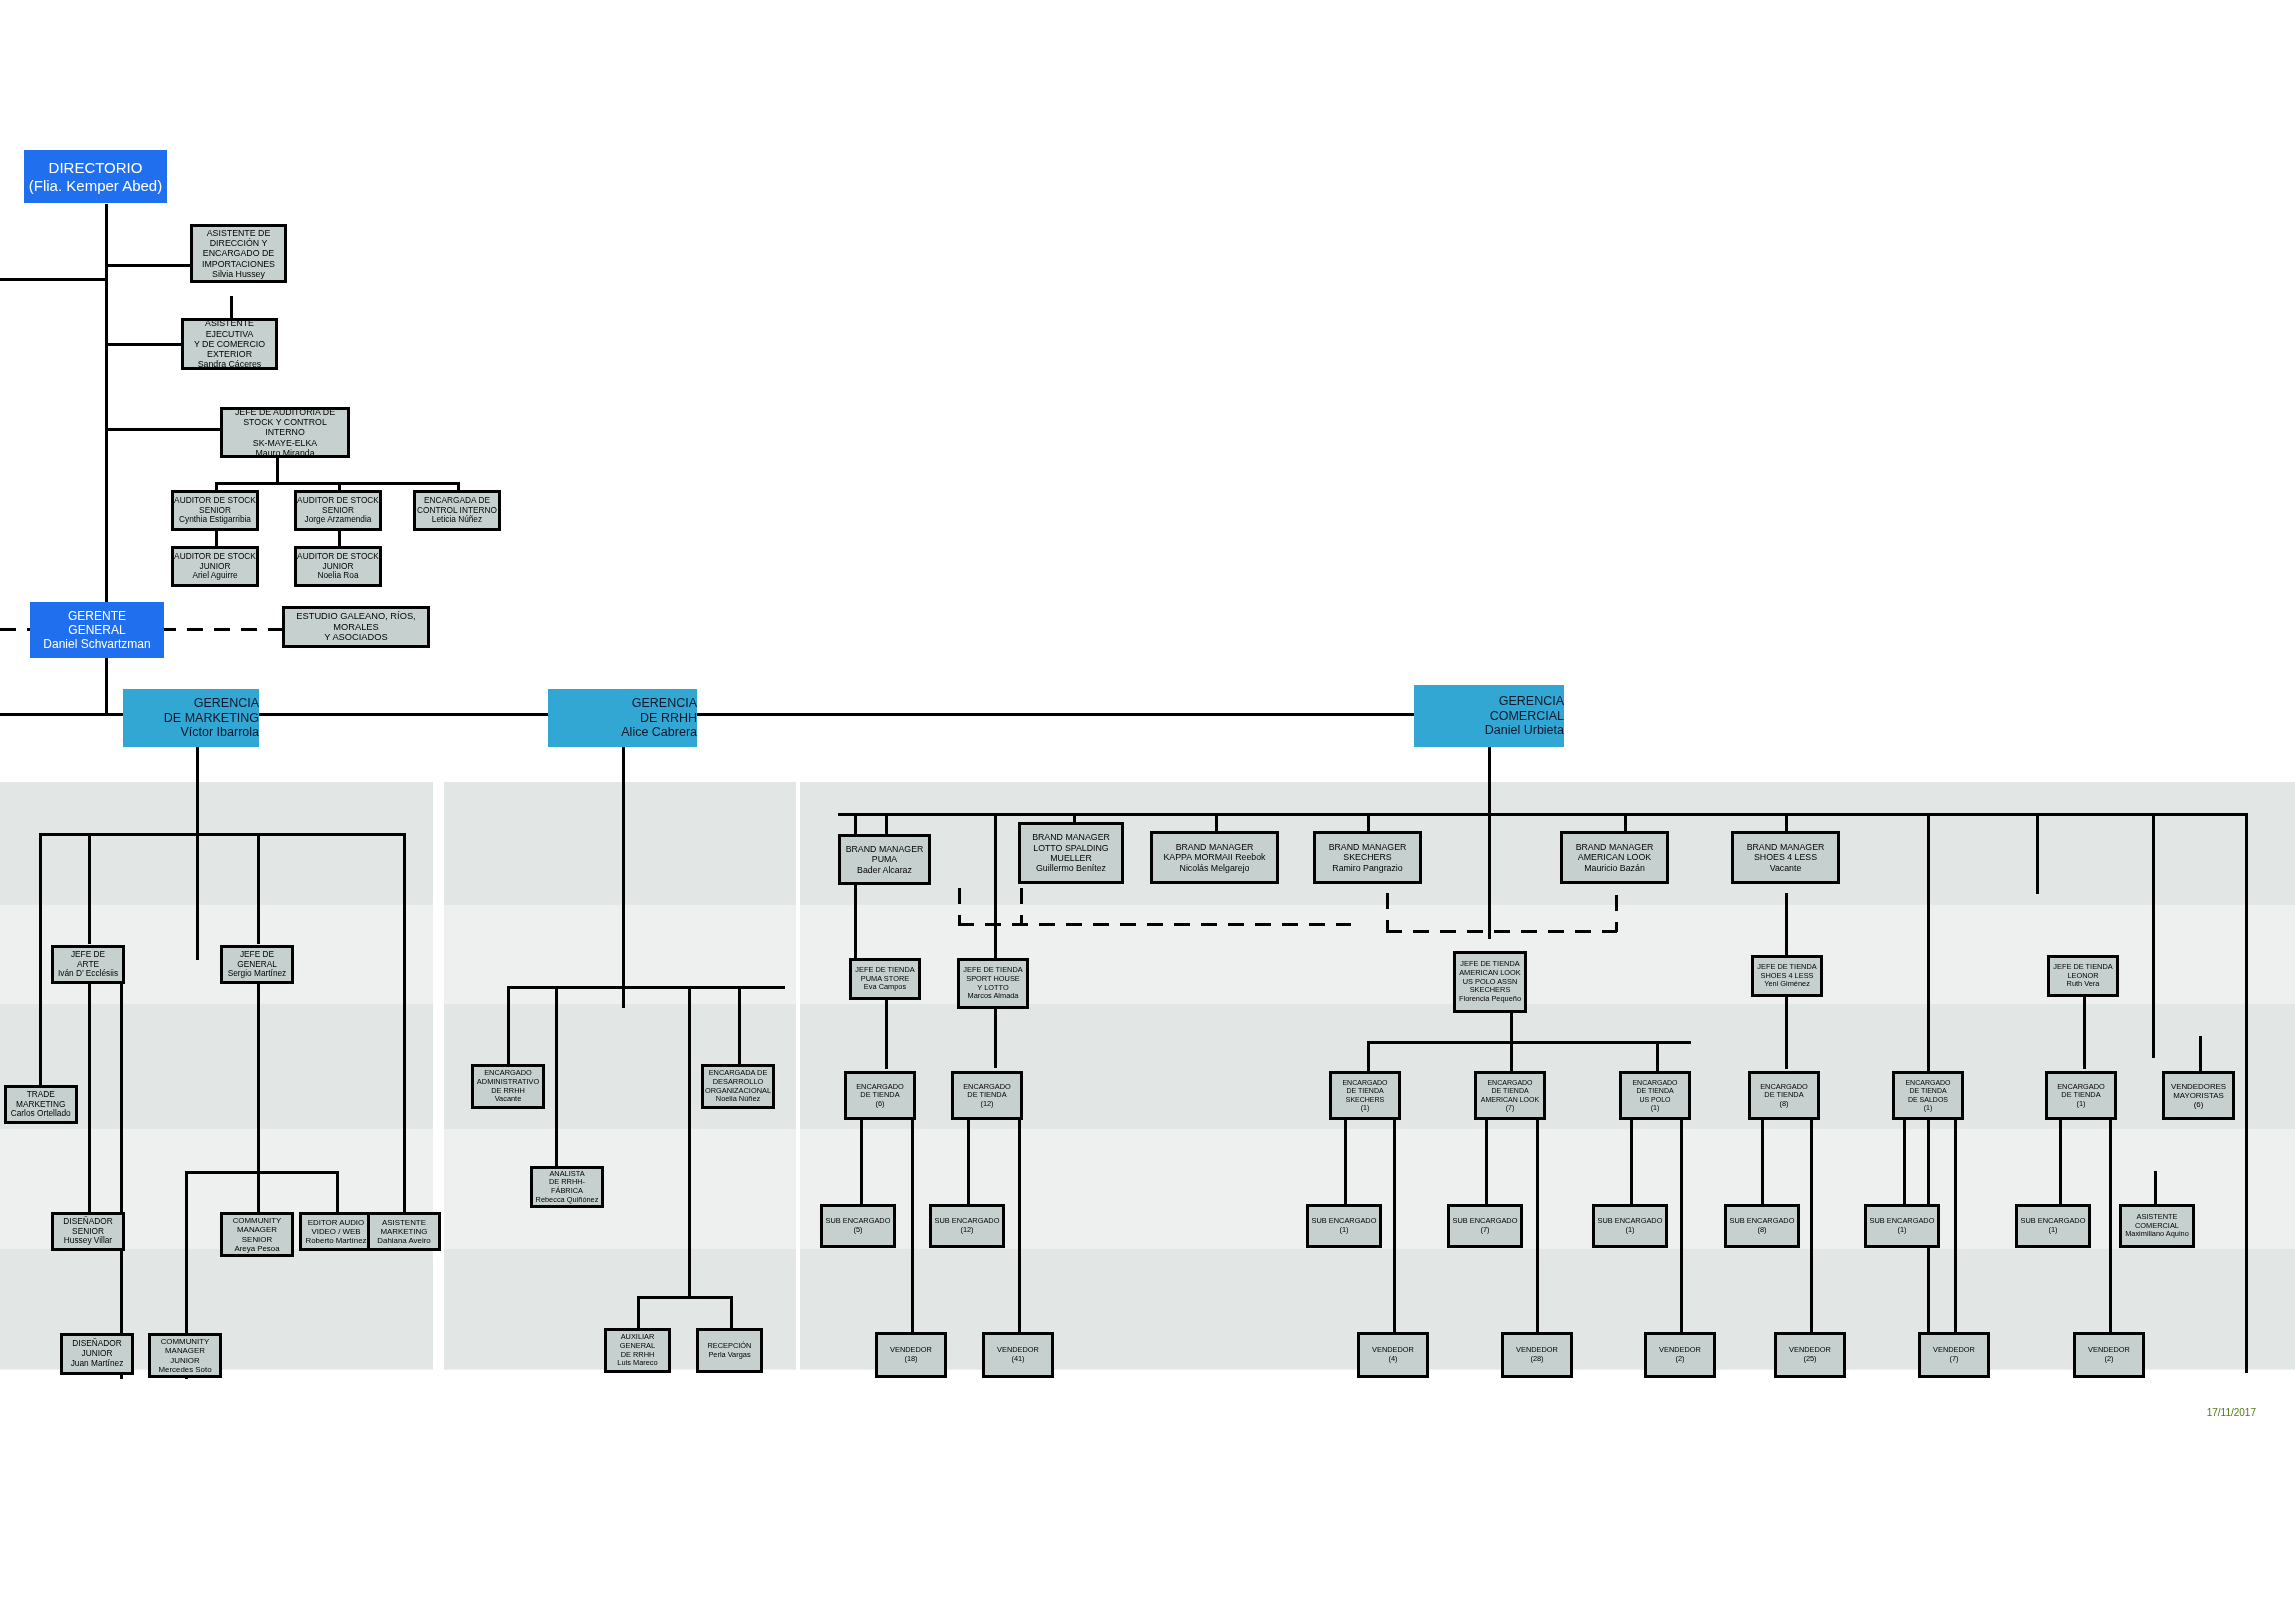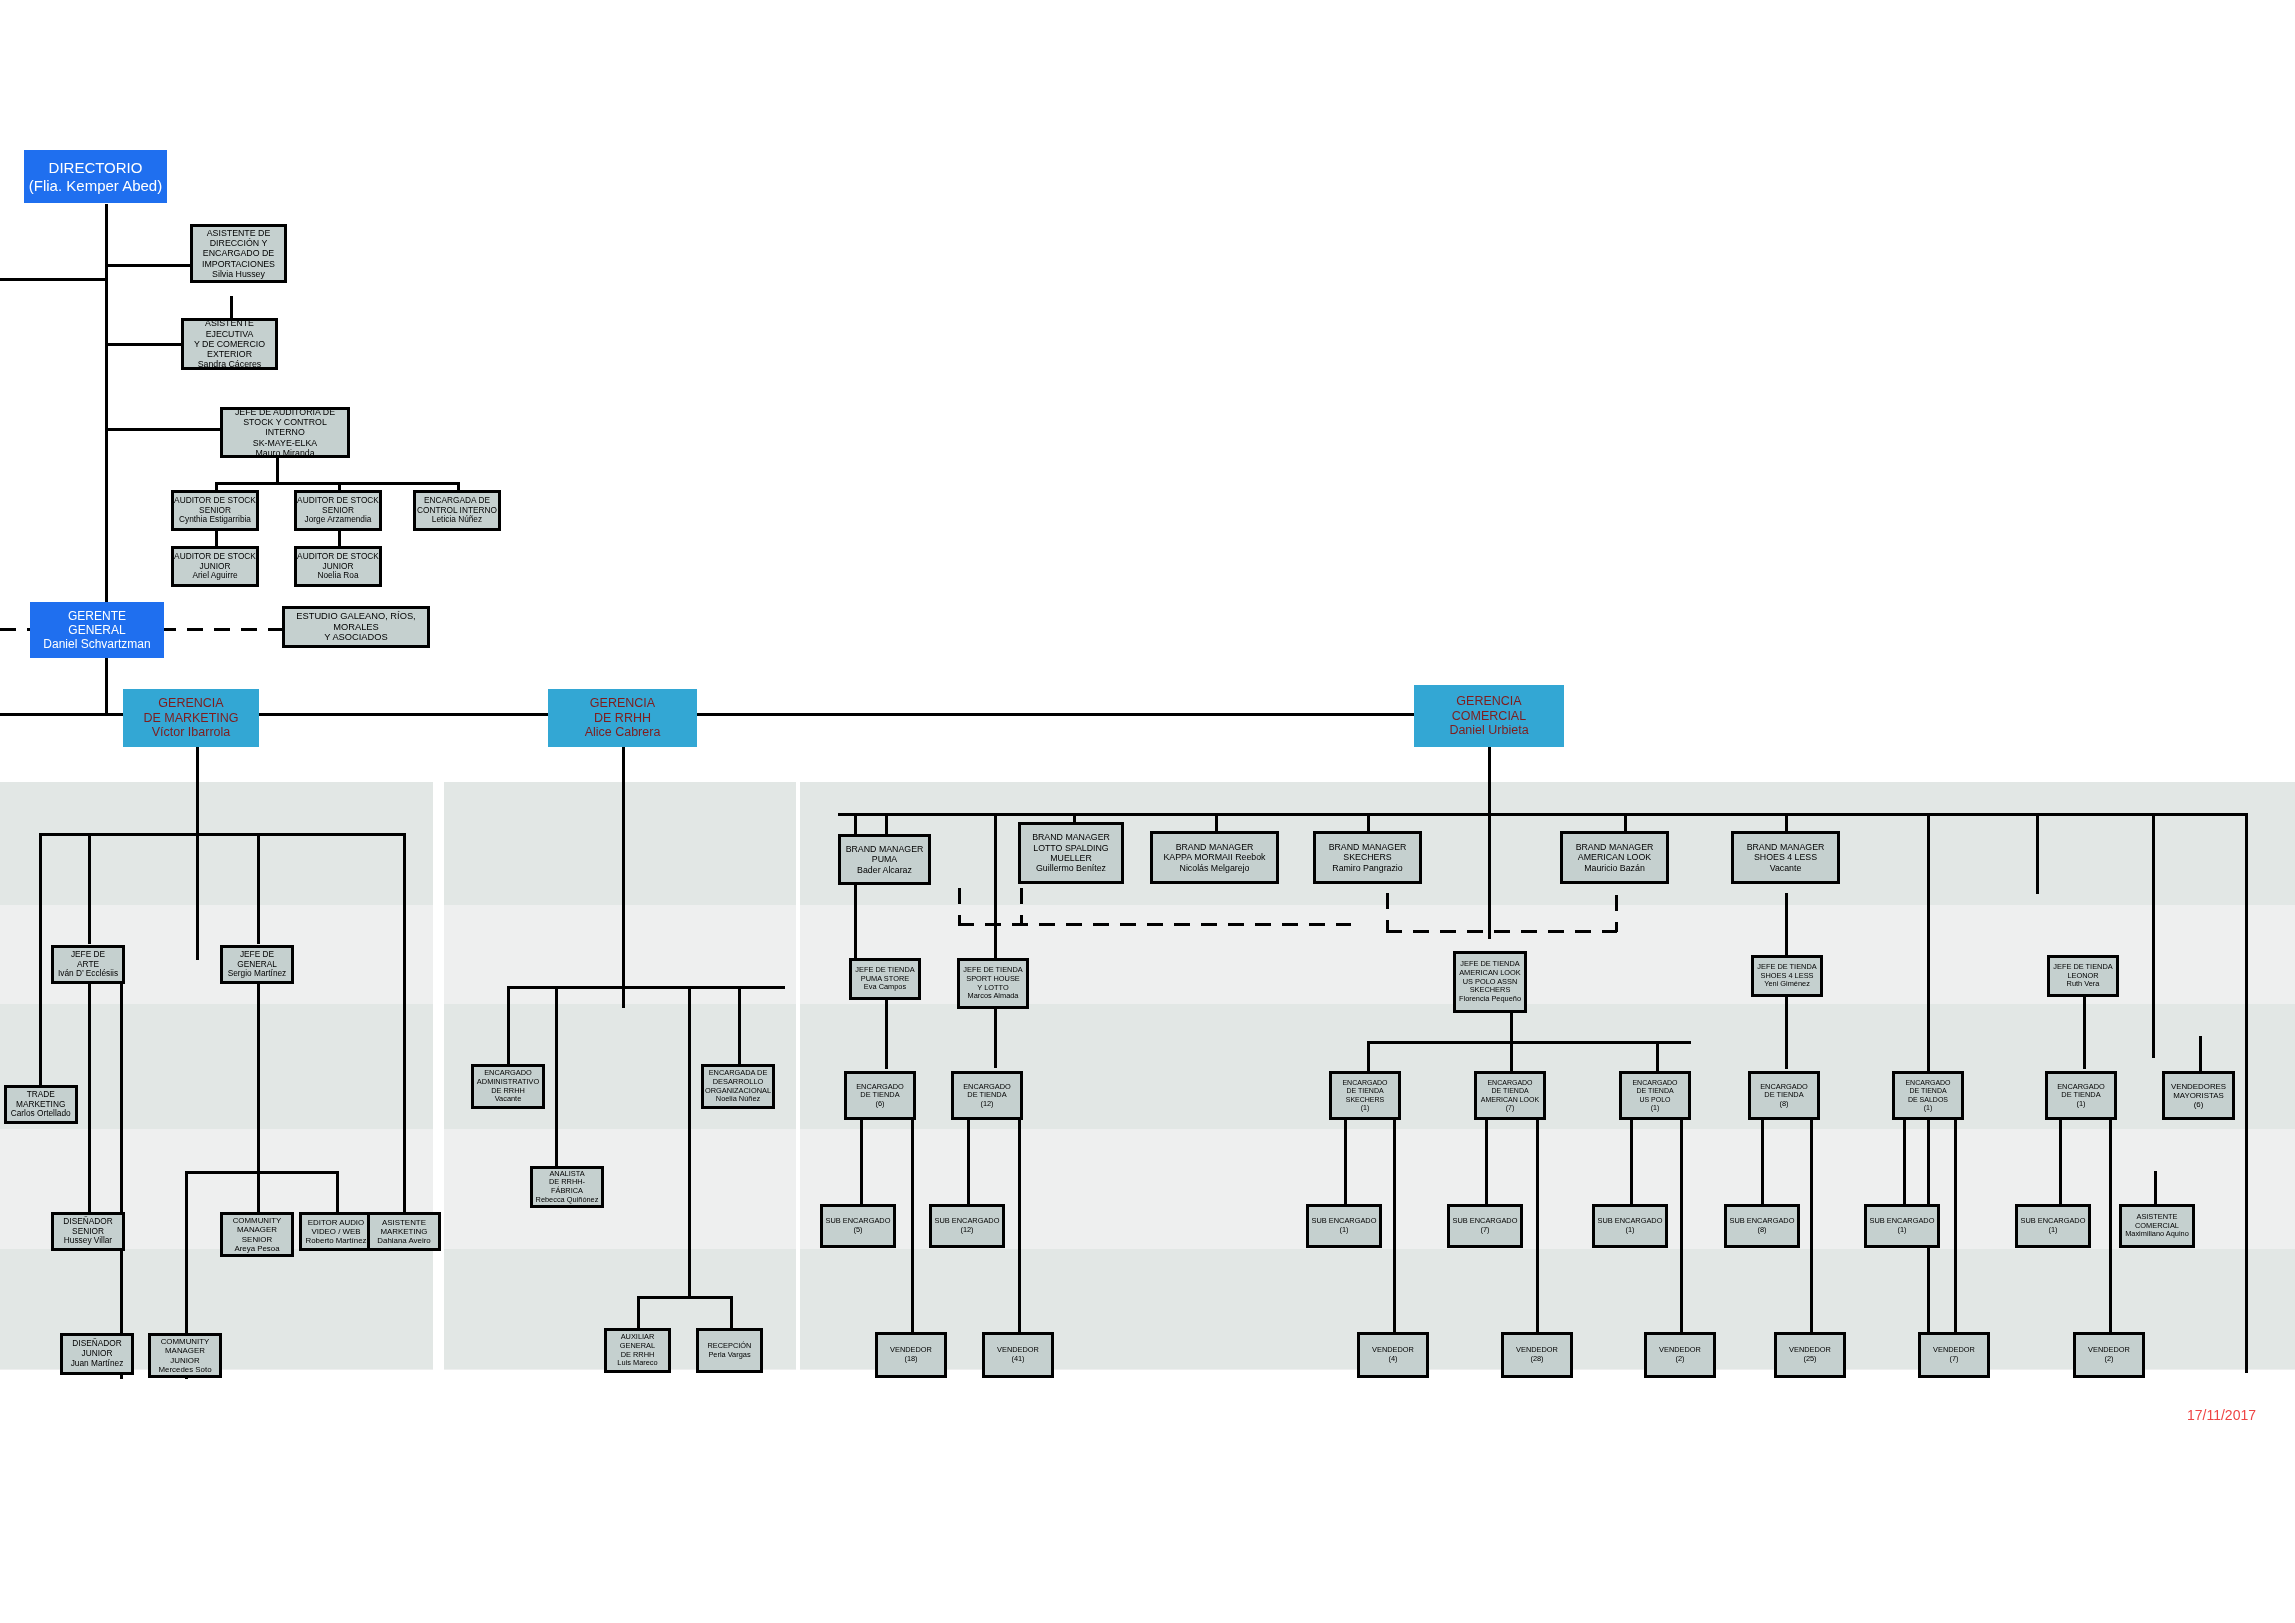--- a/index.html
+++ b/index.html
@@ -10,33 +10,33 @@
 
   
   #title-bar{position:absolute;left:0;top:65px;width:625px;height:53px;background:#2b7cf7;}
   #title-bar .t{color:#ffffff;font-size:29px;letter-spacing:0.2px;line-height:53px;padding-left:24px;white-space:nowrap;}
 
   
   .box{position:absolute;box-sizing:border-box;display:flex;flex-direction:column;
        align-items:center;justify-content:center;text-align:center;overflow:hidden;}
   .gray{background:#c5d0cf;border:3.2px solid #000000;color:#000000;}
   .blue-dark{background:#1f6fef;color:#ffffff;}
-  .blue-light{background:#33a7d4;color:#7f1d1d;}
+  .blue-light{background:#33a7d4;color:#0f172a;text-align:right;}
   .box .ln{display:block;width:100%;line-height:1.17;}
   .nm{font-weight:400;}
 
   
   .ln-v{position:absolute;background:#000000;width:2.8px;}
   .ln-h{position:absolute;background:#000000;height:2.8px;}
   .dash{position:absolute;height:3.2px;
         background:repeating-linear-gradient(to right,#000 0 15.7px,transparent 15.7px 27px);}
   .dash-v{position:absolute;width:3.2px;
         background:repeating-linear-gradient(to bottom,#000 0 15.7px,transparent 15.7px 27px);}
 
-  #date-stamp{position:absolute;right:39px;top:1407px;font-size:14px;color:#ef4444;}
+  #date-stamp{position:absolute;right:39px;top:1407px;font-size:10px;color:#4d7c0f;}
 </style>
 </head>
 <body>
 
 <div id="canvas">
 
   <div class="panel" style="left:0;top:782px;width:433px;height:588px;"></div>
   <div class="panel" style="left:444px;top:782px;width:352px;height:588px;"></div>
   <div class="panel" style="left:800px;top:782px;width:1495px;height:588px;"></div>
 

